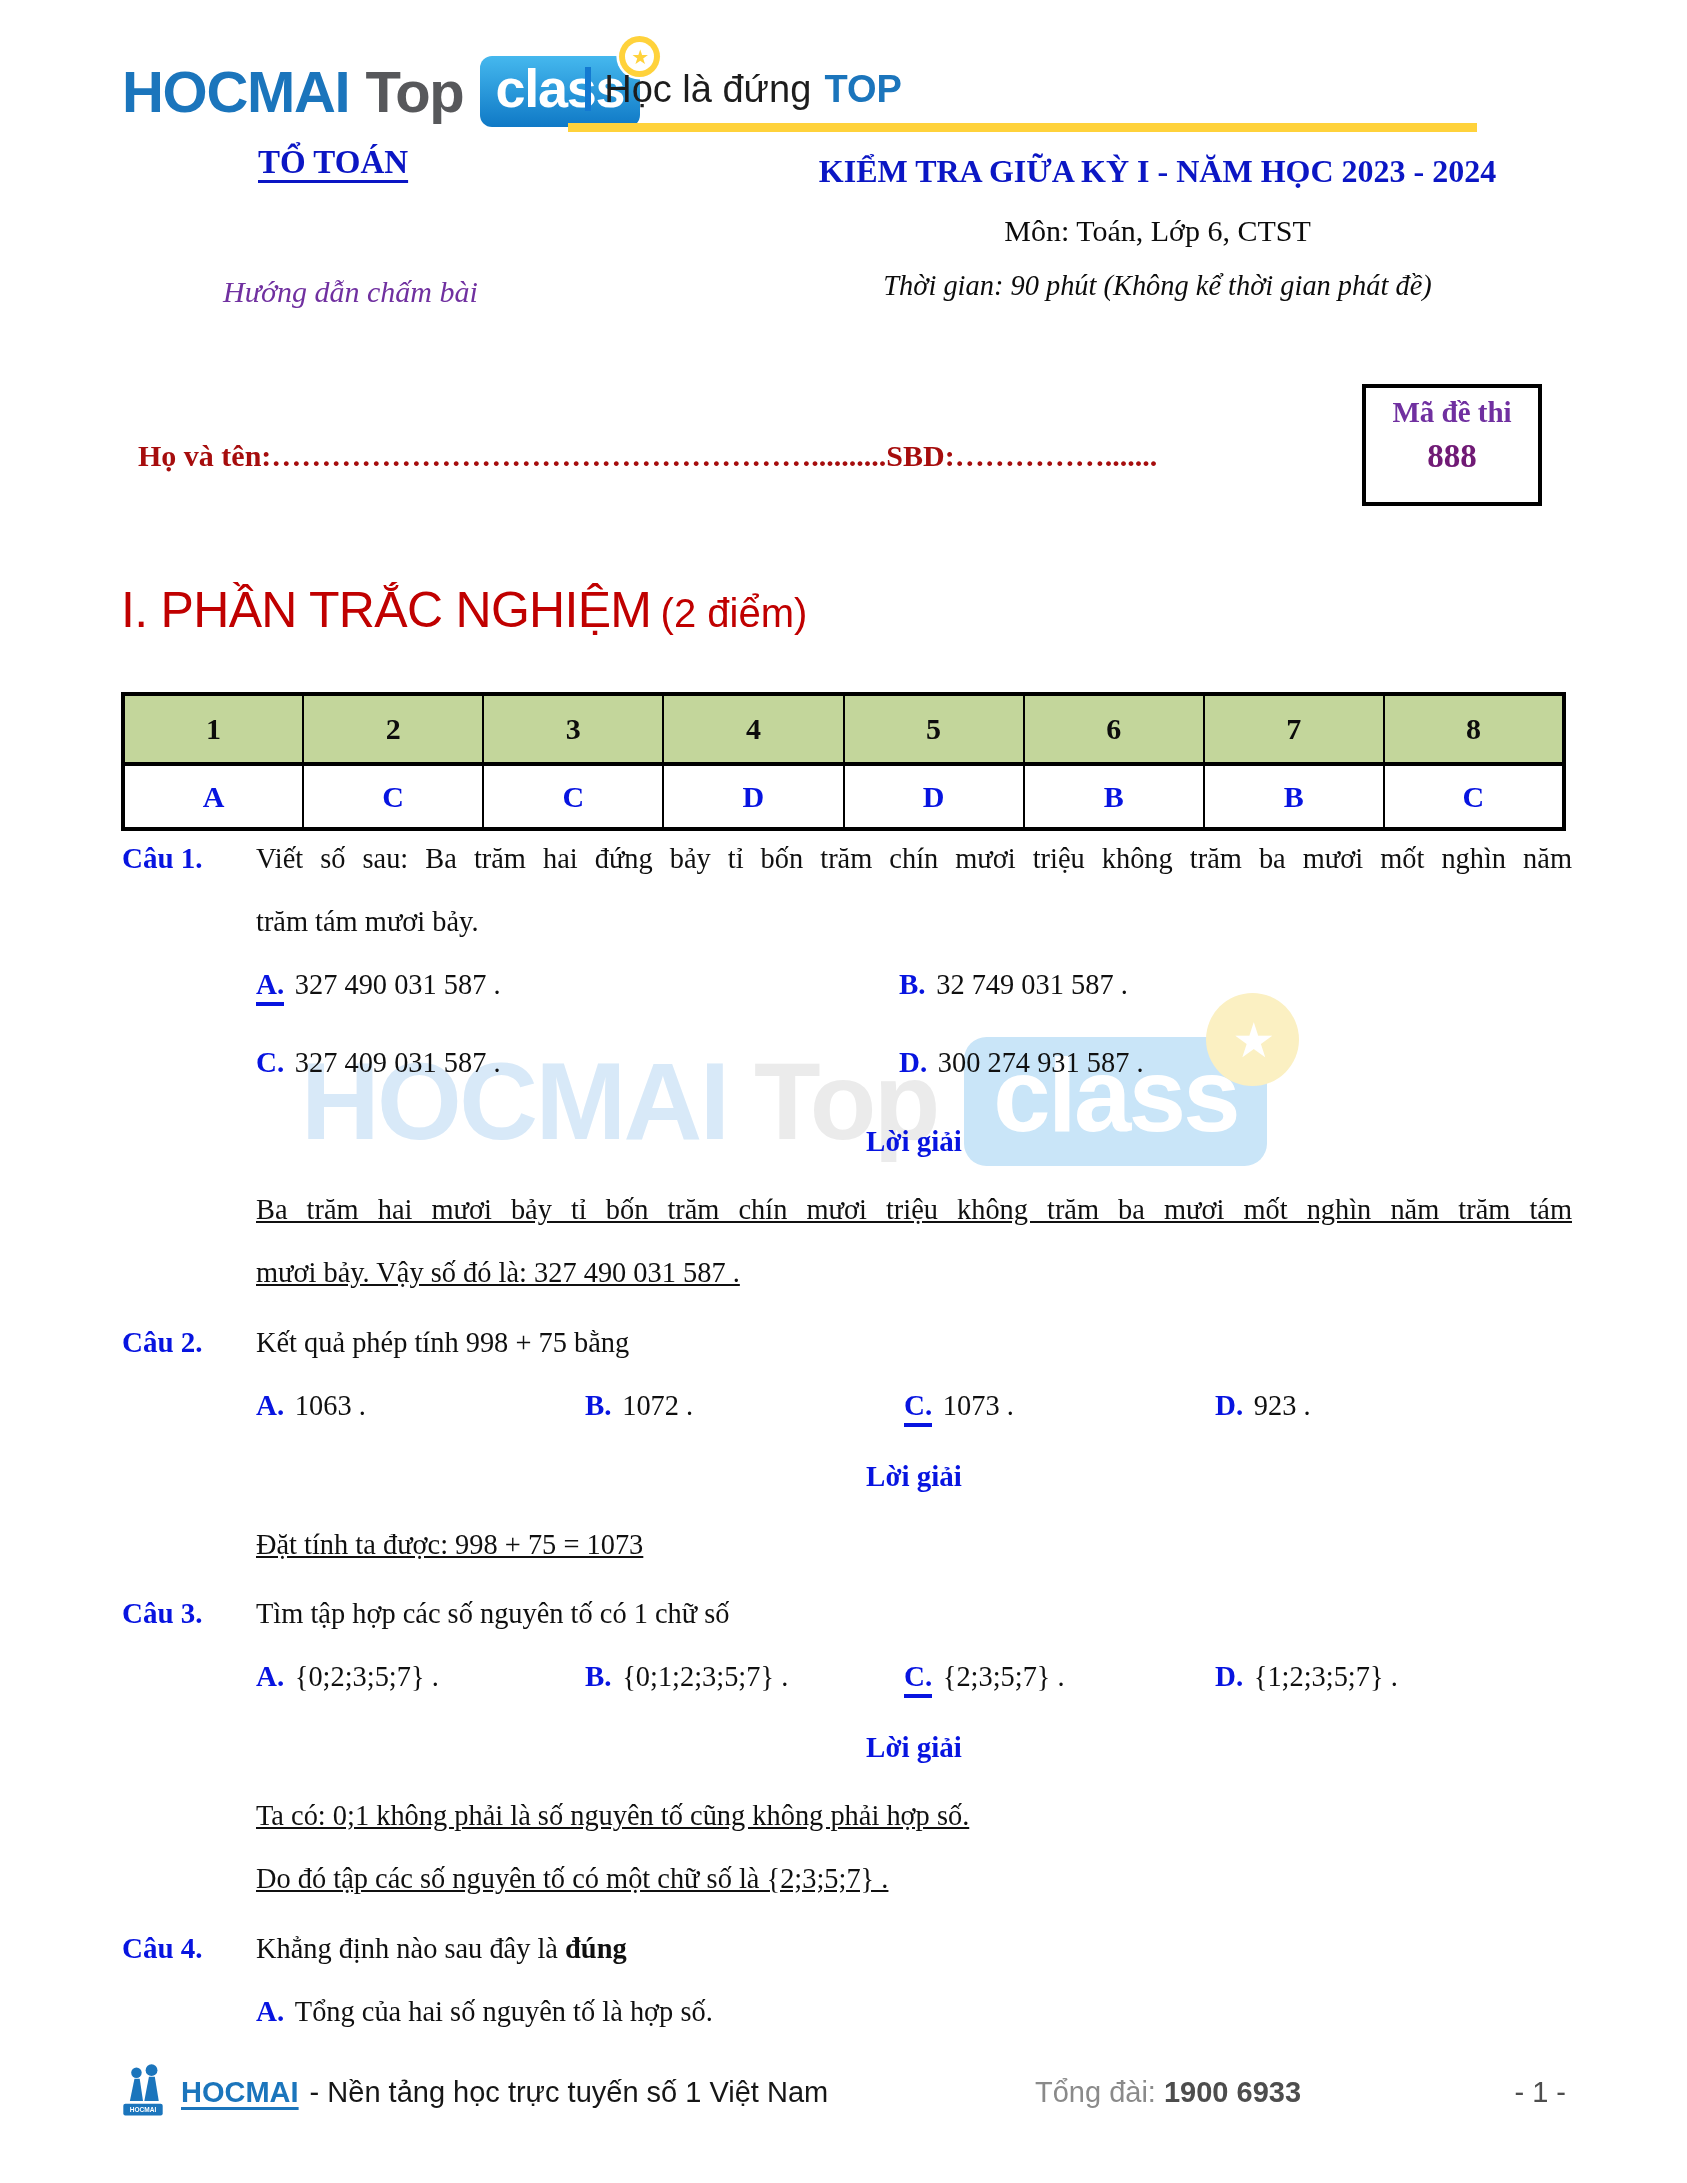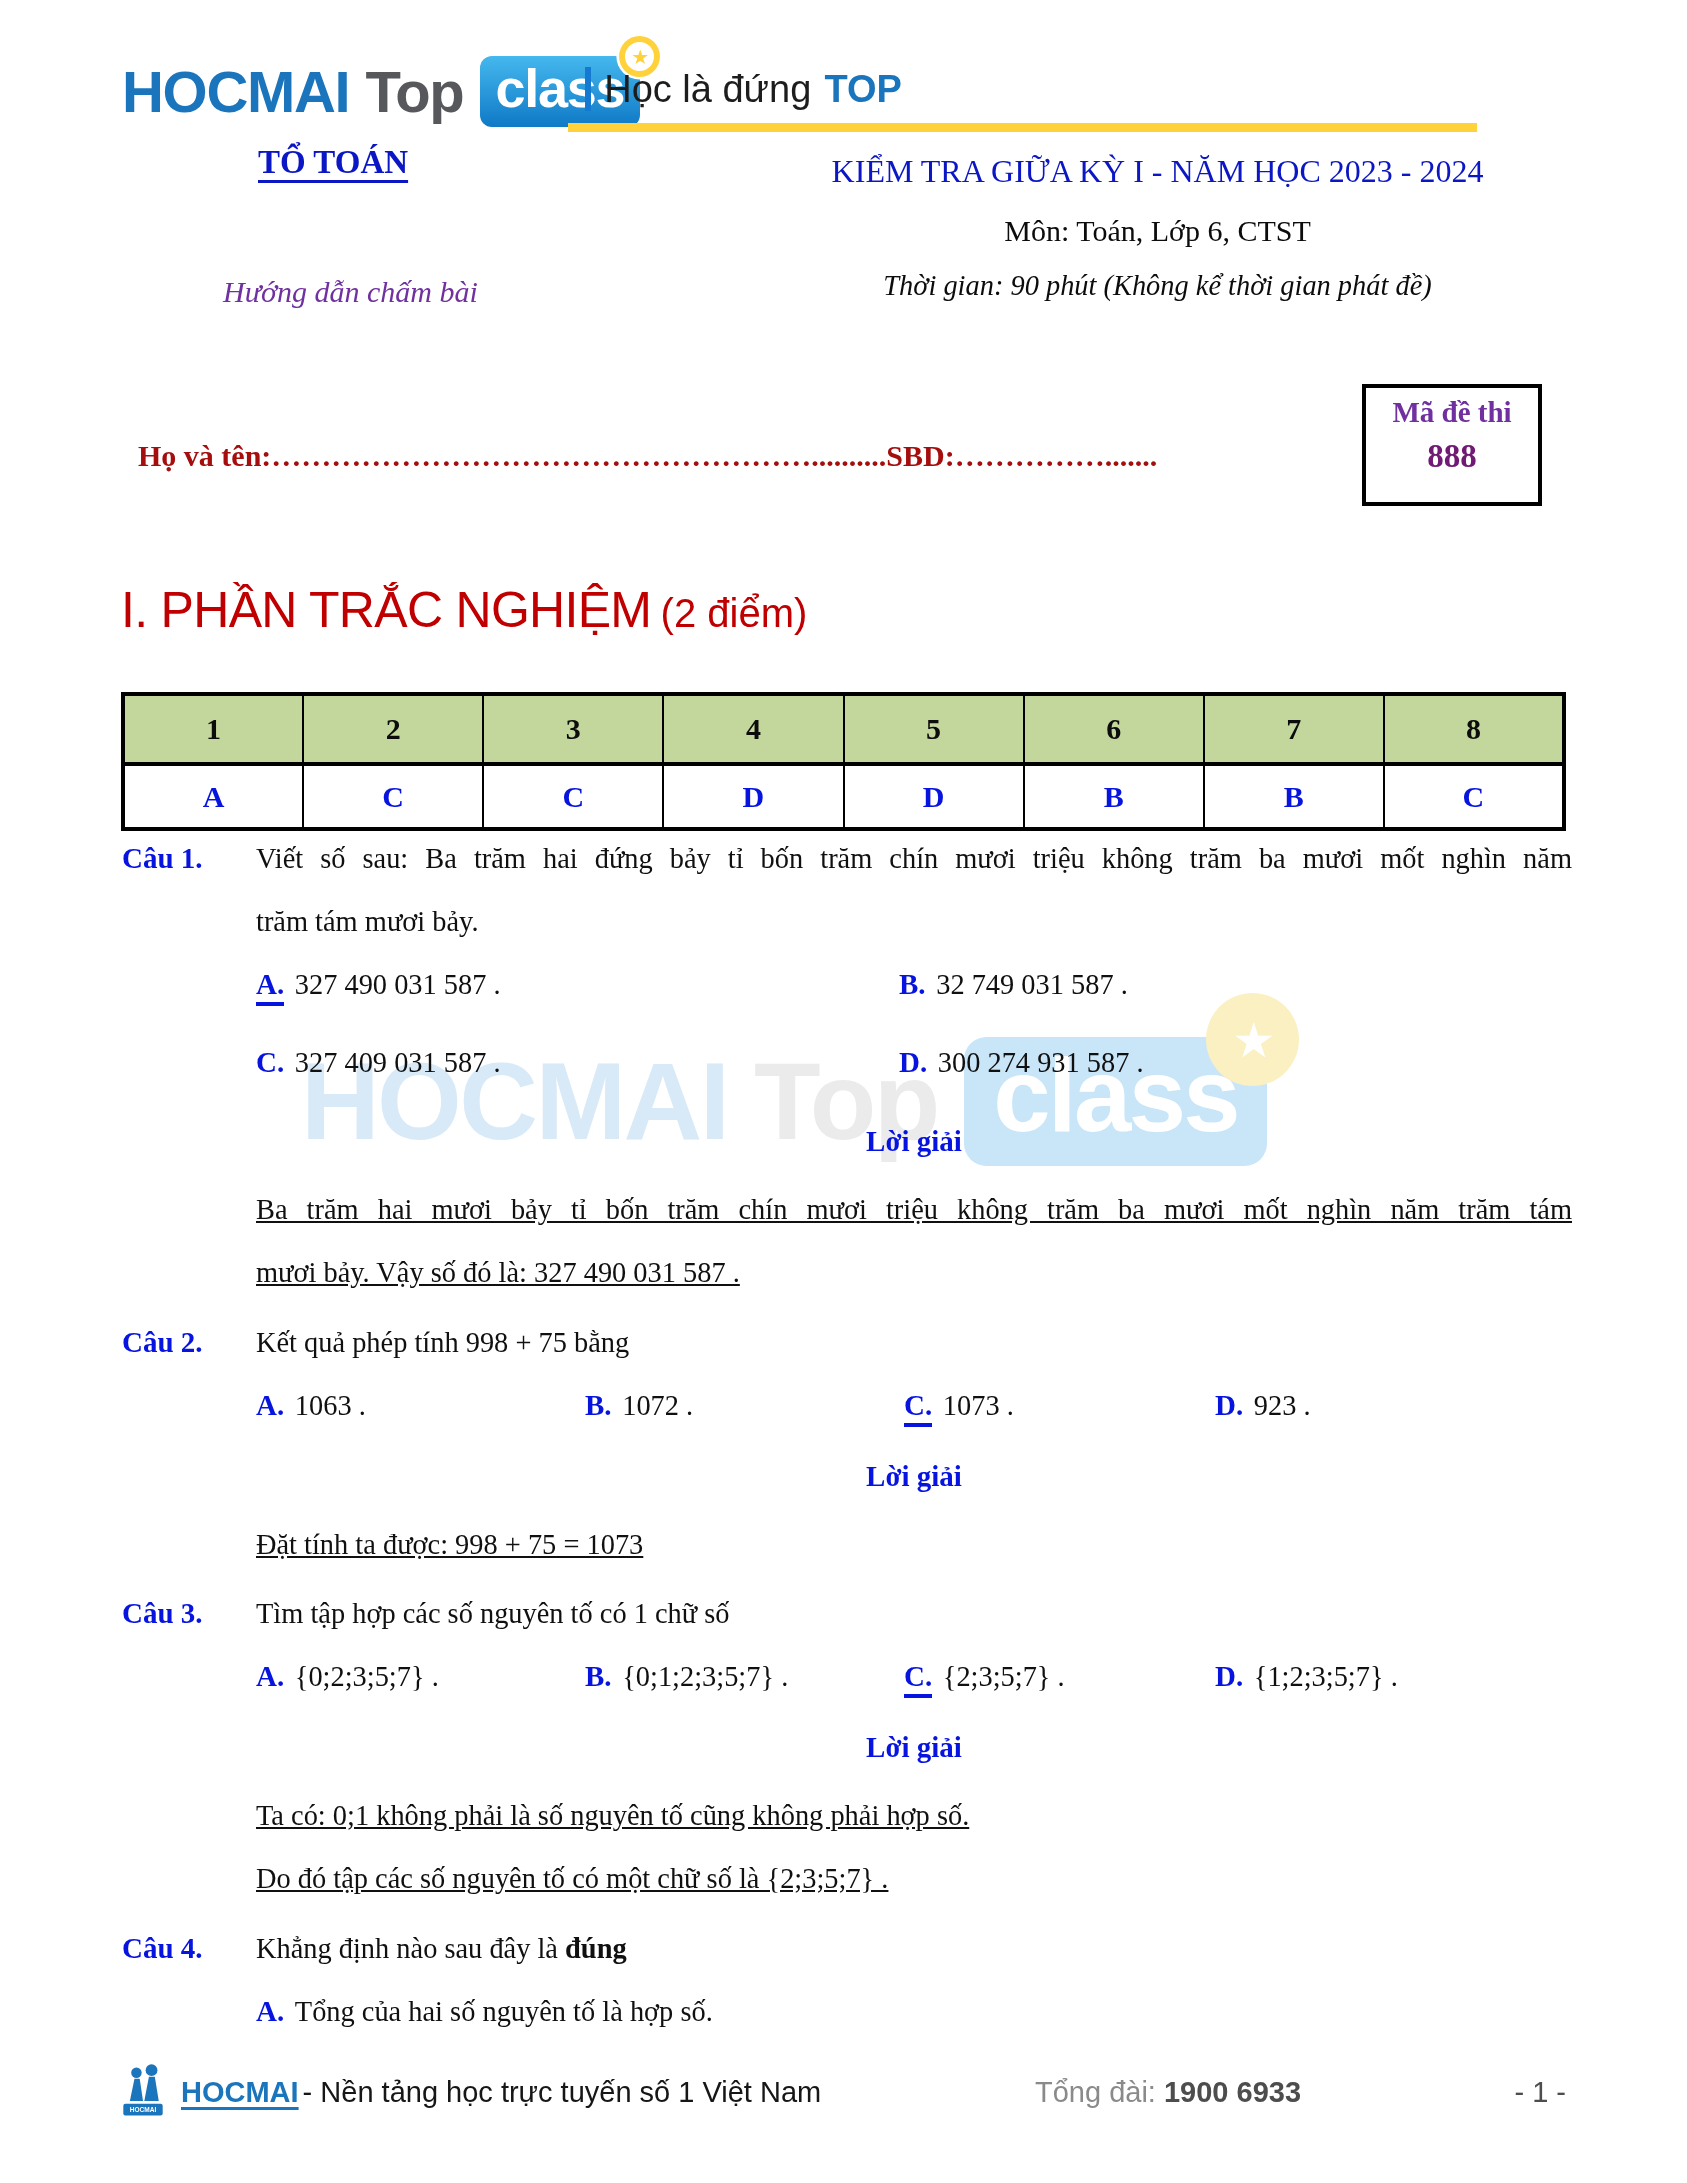--- a/index.html
+++ b/index.html
@@ -23,21 +23,21 @@
            font-family:"Liberation Sans","DejaVu Sans",sans-serif;}
   .tag-bar{width:6px;height:44px;background:var(--tagline-blue);}
   .tag-text{font-size:38px;color:#1d1d1d;}
   .tag-top{font-size:38px;font-weight:bold;color:var(--logo-blue);}
   .tag-underline{left:568px;top:123px;width:909px;height:9.3px;background:var(--brand-yellow);}
 
   
   .m-left-title{left:258px;top:144px;width:370px;font-size:33px;font-weight:bold;
                 color:var(--title-blue);text-decoration:underline;text-decoration-thickness:3.3px;text-underline-offset:6.6px;}
   .m-left-sub{left:223px;top:275px;width:476px;text-align:left;font-size:30px;font-style:italic;color:var(--purple);}
-  .m-right-title{left:774px;top:153px;width:767px;text-align:center;font-size:32px;font-weight:normal;color:var(--title-blue);}
+  .m-right-title{left:774px;top:153px;width:767px;text-align:center;font-size:32px;font-weight:bold;color:var(--title-blue);}
   .m-right-subject{left:774px;top:214px;width:767px;text-align:center;font-size:30px;font-weight:normal;color:#0c0c0c;}
   .m-right-time{left:774px;top:270px;width:767px;text-align:center;font-size:28.4px;font-style:italic;color:#0c0c0c;}
 
   
   .code-box{left:1362px;top:384px;width:180px;height:122px;border:4px solid #000;box-sizing:border-box;
             display:flex;flex-direction:column;align-items:center;}
   .code-label{margin-top:8px;font-size:29px;font-weight:bold;color:var(--purple);}
   .code-value{margin-top:9.3px;font-size:33px;font-weight:bold;color:#701a75;}
   .student-line{left:138px;top:439px;width:1164px;font-size:30px;font-weight:bold;color:var(--dark-red);white-space:nowrap;}
 
@@ -91,21 +91,21 @@
                 font-size:103px;font-weight:bold;color:#fff;letter-spacing:-2.6px;}
   .wm-star{position:absolute;top:-44px;right:-32px;width:93px;height:93px;border-radius:50%;
            background:var(--wm-yellow);display:flex;align-items:center;justify-content:center;
            color:#fff;font-size:48px;}
 
   
   .footer{left:122px;top:2059px;width:1444px;height:66px;display:flex;align-items:center;
           font-family:"Liberation Sans","DejaVu Sans",sans-serif;font-size:29px;}
   .f-brand{margin-left:17px;font-weight:bold;color:var(--logo-blue);text-decoration:underline;
            text-decoration-thickness:2.6px;text-underline-offset:5.3px;}
-  .f-suffix{margin-left:4px;color:#161616;}
+  .f-suffix{margin-left:11px;color:#161616;}
   .f-hotline{position:absolute;left:913px;white-space:nowrap;}
   .f-hot-label{color:var(--footer-gray);}
   .f-hot-value{color:var(--footer-dark);font-weight:bold;}
   .f-page{position:absolute;right:0;color:var(--footer-dark);}
 </style>
 </head>
 <body>
 
 <div class="page">
 

